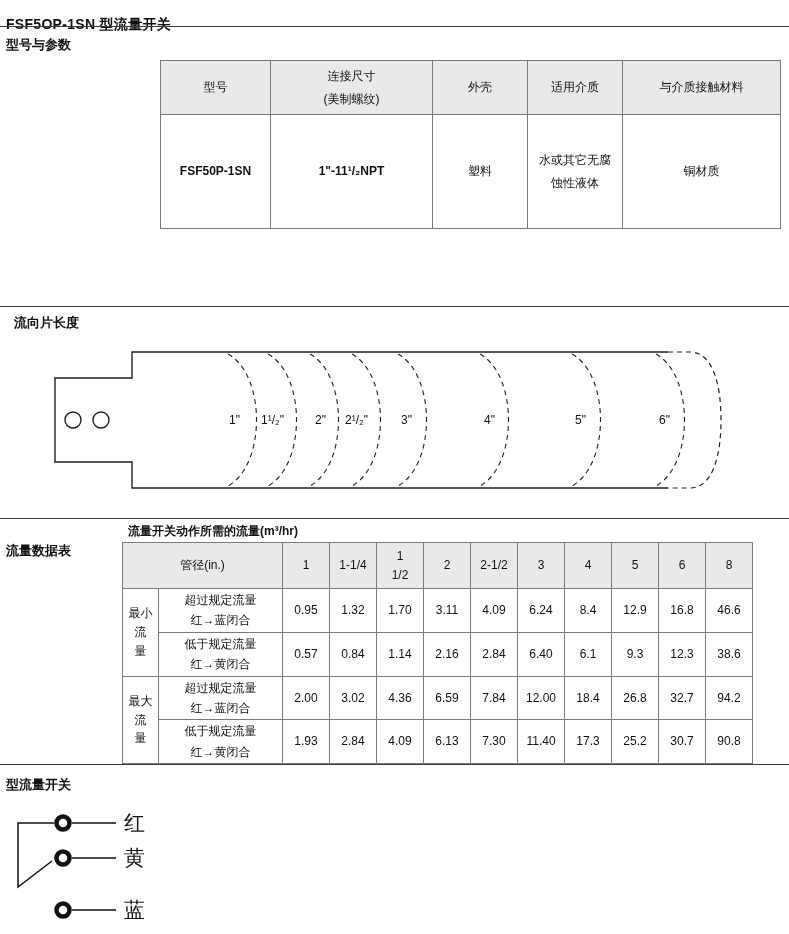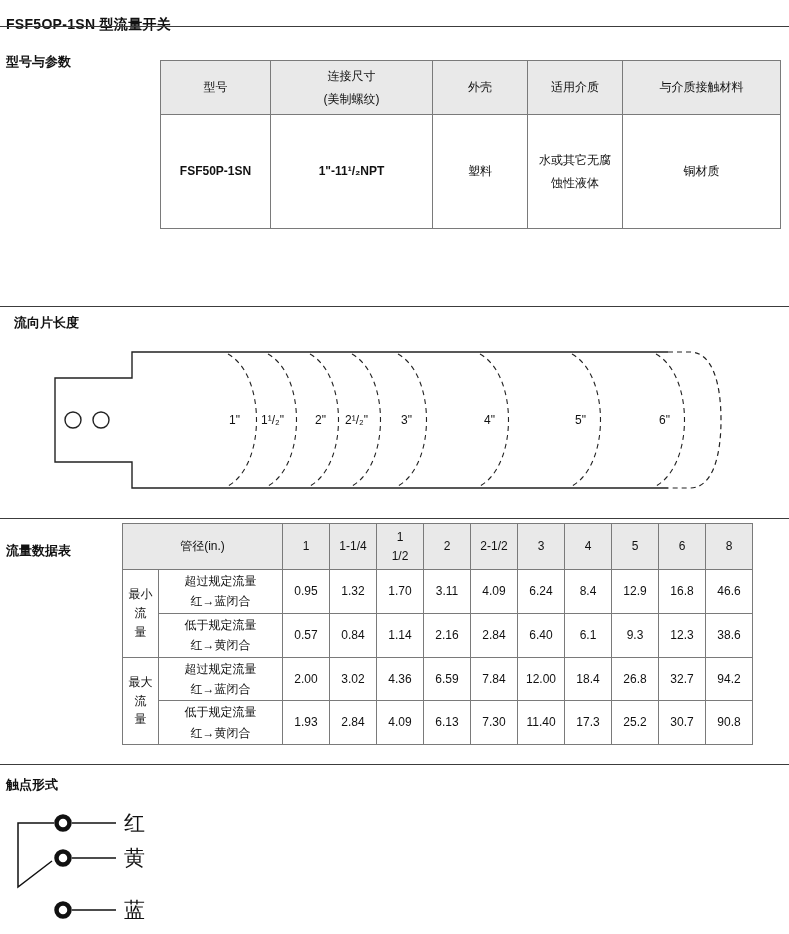--- a/index.html
+++ b/index.html
@@ -12,21 +12,21 @@
   .page { position:absolute; inset:0; overflow:hidden; }
 
   .rule { position:absolute; left:0; width:789px; border-top:1px solid #3c3c3c; }
   #rule-top { top:26px; }
   #rule-vane { top:306px; }
   #rule-flow { top:518px; }
   #rule-contact { top:764px; }
 
   .doc-title { position:absolute; left:6px; top:16px; font-size:14px; font-weight:bold; letter-spacing:0.3px; }
   .sec-heading { position:absolute; left:6px; font-size:13px; font-weight:bold; }
-  #h-params { top:53px; }
+  #h-params { top:36px; }
   #h-vane { top:314px;margin-left:8px; }
   #h-flowdata { top:542px; }
   #h-contact { top:776px; }
 
   
   .params-table {
     position:absolute; left:160px; top:60px;
     border-collapse:collapse; table-layout:fixed;
   }
   .params-table th, .params-table td {
@@ -123,20 +123,21 @@
     <text x="412" y="94" text-anchor="end" font-size="12" fill="#111">3"</text>
     <text x="495" y="94" text-anchor="end" font-size="12" fill="#111">4"</text>
     <text x="586" y="94" text-anchor="end" font-size="12" fill="#111">5"</text>
     <text x="670" y="94" text-anchor="end" font-size="12" fill="#111">6"</text>
   </svg>
 
   <div class="rule" id="rule-flow"></div>
   <div class="sec-heading" id="h-flowdata">流量数据表</div>
 
   <div class="flow-wrap">
+    <div class="flow-title">流量开关动作所需的流量(m³/hr)</div>
     <table class="flow-table">
       <colgroup>
         <col style="width:36px">
           <col style="width:124px">
         <col style="width:47px">
           <col style="width:47px">
           <col style="width:47px">
           <col style="width:47px">
           <col style="width:47px">
         <col style="width:47px">
@@ -220,21 +221,21 @@
           <td>17.3</td>
           <td>25.2</td>
           <td>30.7</td>
           <td>90.8</td>
         </tr>
       </tbody>
     </table>
   </div>
 
   <div class="rule" id="rule-contact"></div>
-  <div class="sec-heading" id="h-contact">触点形式</div>
+  <div class="sec-heading" id="h-contact">型流量开关</div>
 
   <svg class="contact-svg" width="220" height="138" viewBox="0 0 220 138">
 
     <path d="M54 28 H18 V92 L52 66" fill="none" stroke="#111" stroke-width="1.5"></path>
 
     <line x1="72" y1="28" x2="116" y2="28" stroke="#111" stroke-width="1.5"></line>
     <line x1="72" y1="63" x2="116" y2="63" stroke="#111" stroke-width="1.5"></line>
     <line x1="72" y1="115" x2="116" y2="115" stroke="#111" stroke-width="1.5"></line>
 
     <circle cx="63" cy="28" r="6.5" fill="#fff" stroke="#111" stroke-width="4.5"></circle>

